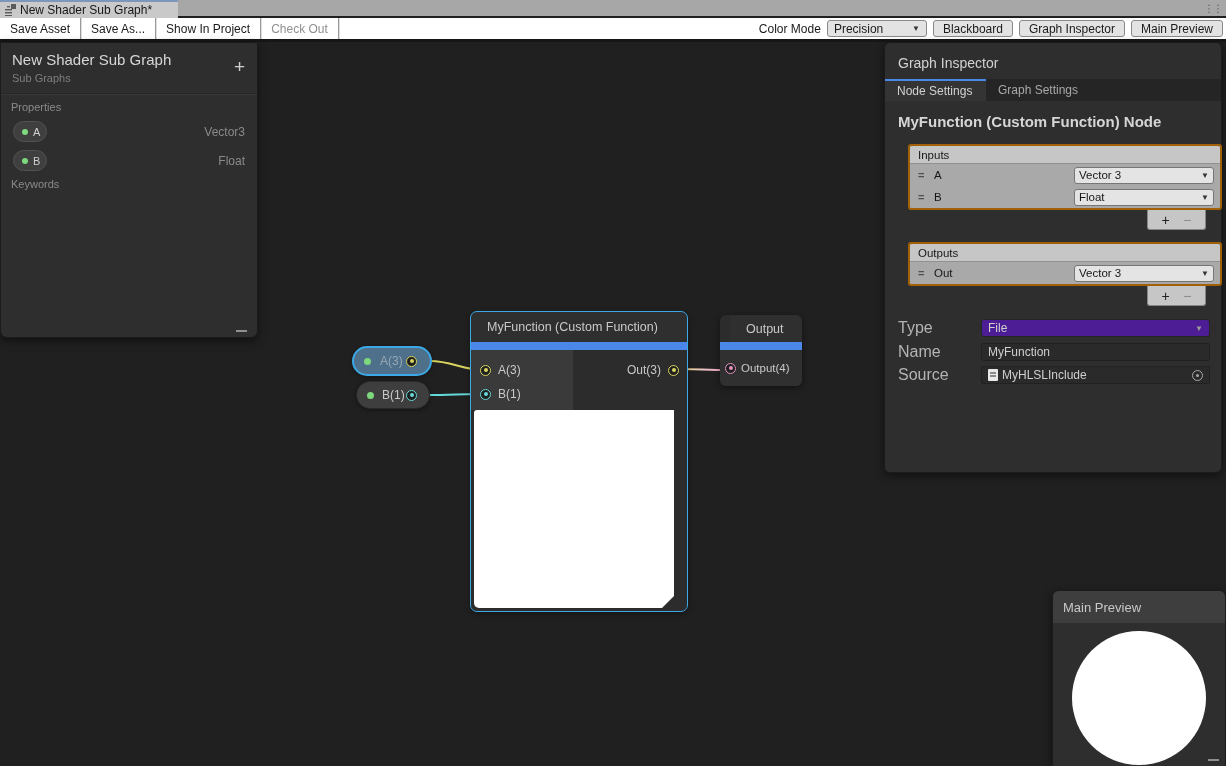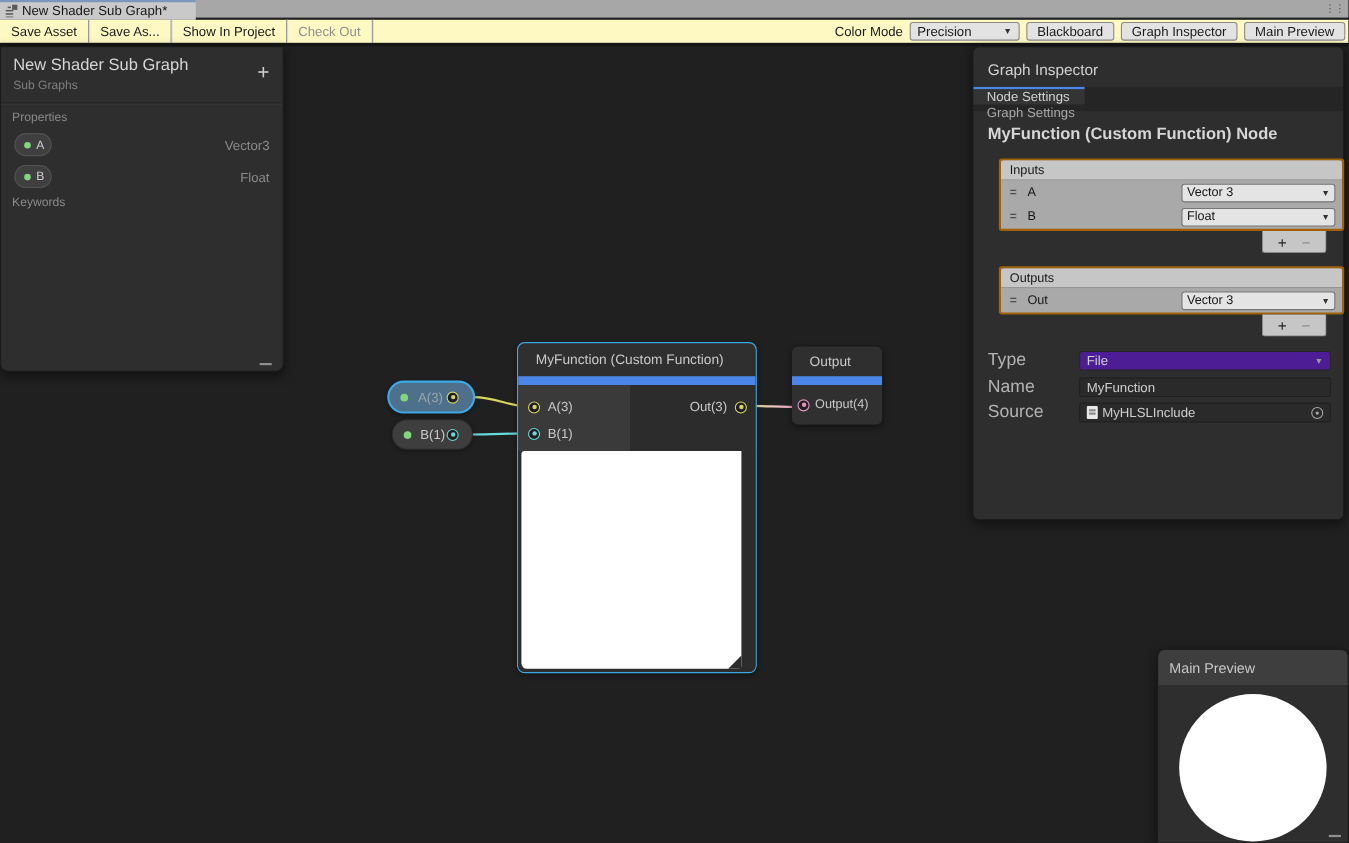--- a/index.html
+++ b/index.html
@@ -8,21 +8,21 @@
   .screen { position:relative; width:1226px; height:766px; }
 
   
   .tabbar { position:absolute; left:0; top:0; width:1226px; height:16px; background:#a7a7a7; }
   .tab-active { position:absolute; left:0; top:0; width:178px; height:18px; background:#c9c9c9;
                 border-top:2px solid #7b98ba; display:flex; align-items:center; gap:4px; padding-left:5px;
                 font-size:12px; color:#161616; }
   .overflow { position:absolute; right:4px; top:2px; color:#555; font-size:10px; letter-spacing:-1px; line-height:14px; }
 
   
-  .toolbar { position:absolute; left:0; top:18px; width:1226px; height:21px; background:#fef9c3;
+  .toolbar { position:absolute; left:0; top:18px; width:1226px; height:21px; background:#ffffff;
              display:flex; align-items:center; font-size:12px; color:#1a1a1a; }
   .tb-left { display:flex; align-items:center; height:100%; }
   .tb-btn  { padding:0 10px; height:100%; display:flex; align-items:center; }
   .tb-sep  { width:1px; height:100%; background:#9a9a9a; box-shadow:1px 0 0 #dedede; }
   .tb-btn.disabled { color:#8f8f8f; }
   .tb-right { margin-left:auto; display:flex; align-items:center; gap:6px; padding-right:3px; }
   .tb-dd { width:100px; height:17px; background:#e3e3e3; border:1px solid #8a8a8a; border-radius:3px;
            display:flex; align-items:center; padding:0 6px; position:relative; }
   .tb-dd .arr { margin-left:auto; font-size:8px; color:#333; }
   .tb-push { height:17px; background:#e3e3e3; border:1px solid #8a8a8a; border-radius:3px;
@@ -52,21 +52,21 @@
   .port-row { height:24px; display:flex; align-items:center; gap:7px; padding-left:9px;
               color:#c9c9c9; font-size:12px; }
   .port-row.out { justify-content:flex-end; padding-right:8px; padding-left:0; }
   .node-preview { position:relative; margin:0 13px 3px 3px; height:198px; background:#ffffff;
                   border-radius:3px 0 3px 5px; }
   .preview-corner { position:absolute; right:0; bottom:0; width:0; height:0;
                     border-bottom:12px solid #2c2c2c; border-left:12px solid transparent; }
 
   .outnode-body { height:36px; background:#303030; display:flex; align-items:center;
                   padding-left:5px; gap:5px; color:#c9c9c9; font-size:11.5px; }
-  .outnode-header { height:27px; }
+  .outnode-header { height:27px;margin-left:10px; }
 
   
   .pill { position:absolute; border-radius:16px; display:flex; align-items:center;
           font-size:12px; box-shadow:0 1px 4px rgba(0,0,0,.4); }
   .pill .dot { width:7px; height:7px; border-radius:50%; background:#7ed87e; flex:none; }
   .pill-a { left:352px; top:304px; width:80px; height:30px; background:#4e708a;
             border:2px solid #3ca9e6; color:#97a7b4; }
   .pill-a .dot { margin-left:10px; }
   .pill-a .pill-label { margin-left:9px; }
   .pill-a .port { margin-left:auto; margin-right:13px; }
@@ -90,21 +90,21 @@
   .bb-row { display:flex; align-items:center; margin:8px 12px 0 12px; }
   .bb-pill { width:34px; height:21px; border-radius:11px; background:#3f3f3f; border:1px solid #525252;
              display:flex; align-items:center; gap:5px; padding-left:8px; color:#cfcfcf; font-size:11px; }
   .bb-pill .dot { width:6px; height:6px; border-radius:50%; background:#7ed87e; }
   .bb-type { margin-left:auto; color:#8a8a8a; font-size:12px; }
   .resize-dash { position:absolute; right:10px; bottom:5px; width:11px; height:2px; background:#8f8f8f; }
 
   
   .inspector { left:884px; top:0; width:338px; height:431px; border-radius:6px; }
   .gi-header { color:#d2d2d2; font-size:14px; padding:12px 0 0 13px; height:36px; }
-  .gi-tabs { display:flex; height:22px; background:#252525;flex-direction:column; }
+  .gi-tabs { display:flex; height:22px; background:#252525; }
   .gi-tab { font-size:12px; display:flex; align-items:center; padding:0 12px; color:#a8a8a8; }
   .gi-tab.active { background:#343434; color:#d2d2d2; border-top:2px solid #4a87e8; width:101px; }
   .gi-node-title { color:#d6d6d6; font-size:15px; font-weight:bold; padding:12px 0 0 13px; }
 
   .list-box { position:absolute; left:23px; width:314px; background:#a9a9a9;
               border:2px solid #a16207; border-radius:3px; }
   .list-head { height:18px; background:#c6c6c6; border-bottom:1px solid #919191;
                border-radius:3px 3px 0 0; display:flex; align-items:center;
                padding-left:8px; font-size:11.5px; color:#161616; }
   .list-row { height:22px; display:flex; align-items:center; padding:0 6px 0 8px; }

